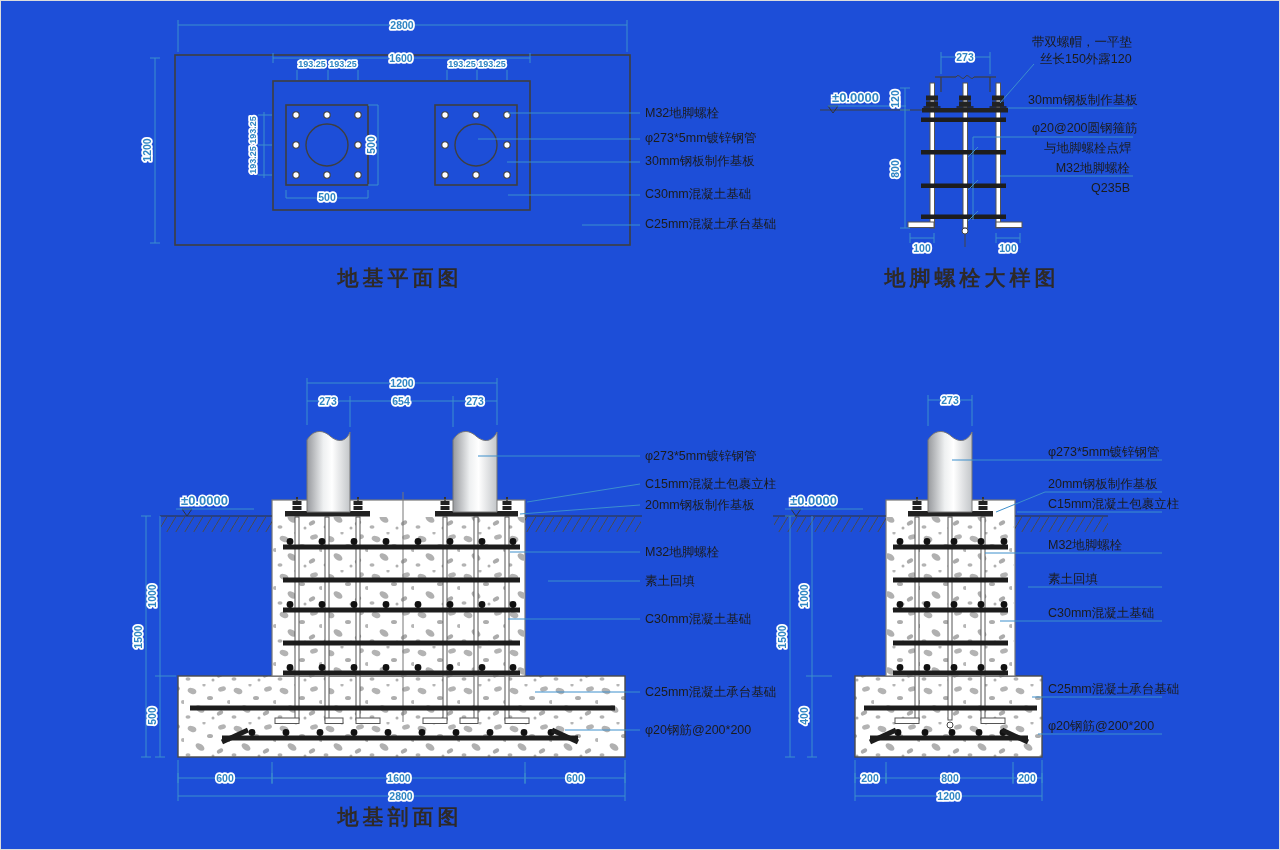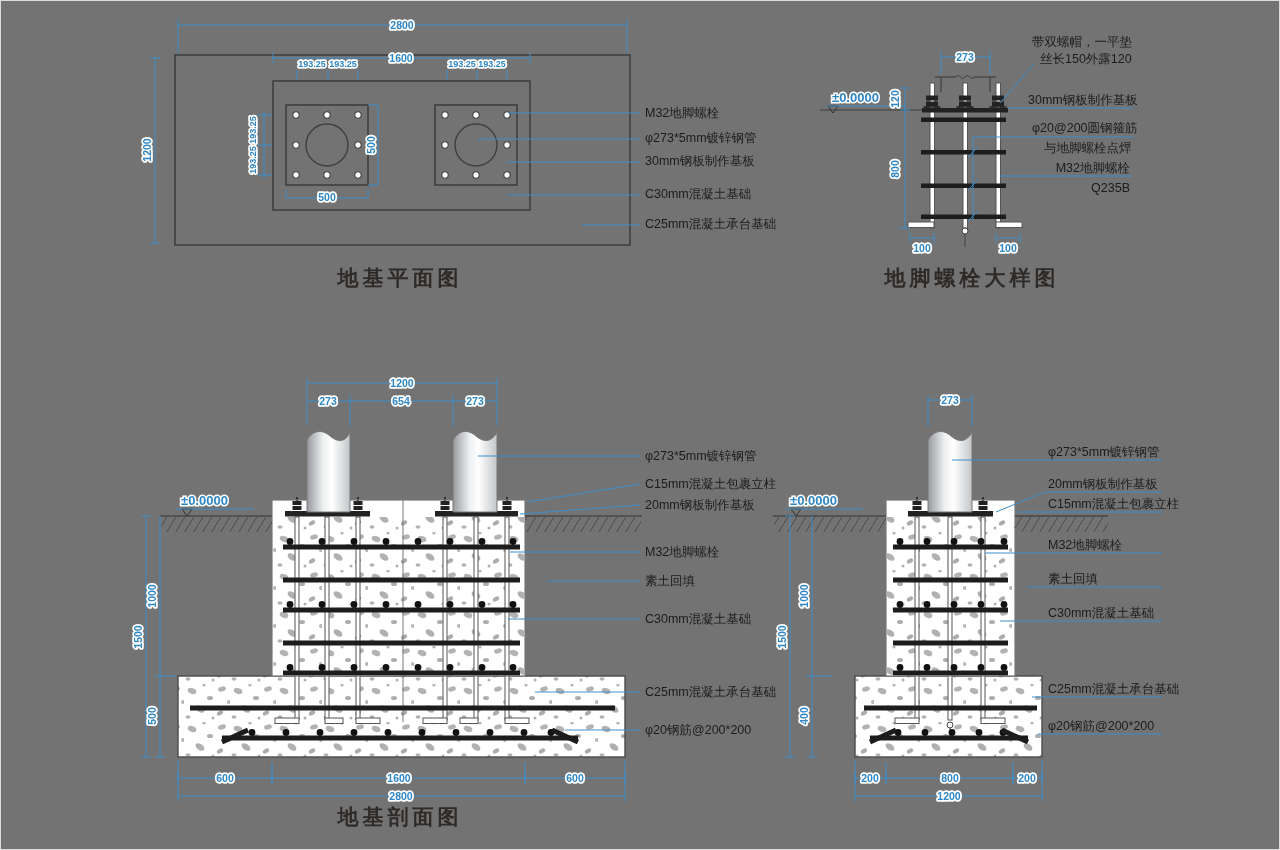--- a/index.html
+++ b/index.html
@@ -1,16 +1,16 @@
 <!DOCTYPE html>
 <html><head>
 <meta charset="utf-8">
 <style>
   html,body{margin:0;padding:0;background:#fff;}
-  .canvas{position:relative;width:1280px;height:850px;background:#737373;outline:1px solid #dcdcdc;outline-offset:-1px;overflow:hidden;}
+  .canvas{position:relative;width:1280px;height:850px;background:#1d4ed8;outline:1px solid #dcdcdc;outline-offset:-1px;overflow:hidden;}
   svg{display:block;}
   text{font-family:"Liberation Sans","DejaVu Sans",sans-serif;}
   .dim{fill:#2f86c4;font-size:10.5px;text-anchor:middle;paint-order:stroke;stroke:#fff;stroke-width:3.5px;stroke-linejoin:round;font-weight:bold;}
   .dimS{font-size:9px;}
   .lvl{fill:#2f86c4;font-size:13px;font-weight:bold;paint-order:stroke;stroke:#fff;stroke-width:3px;}
   .lbl{fill:#1c1c1c;font-size:12.5px;}
   .lblR{text-anchor:end;}
   .title{fill:#2e2a28;font-size:21px;font-weight:bold;text-anchor:middle;letter-spacing:4px;}
 </style>
 </head>

